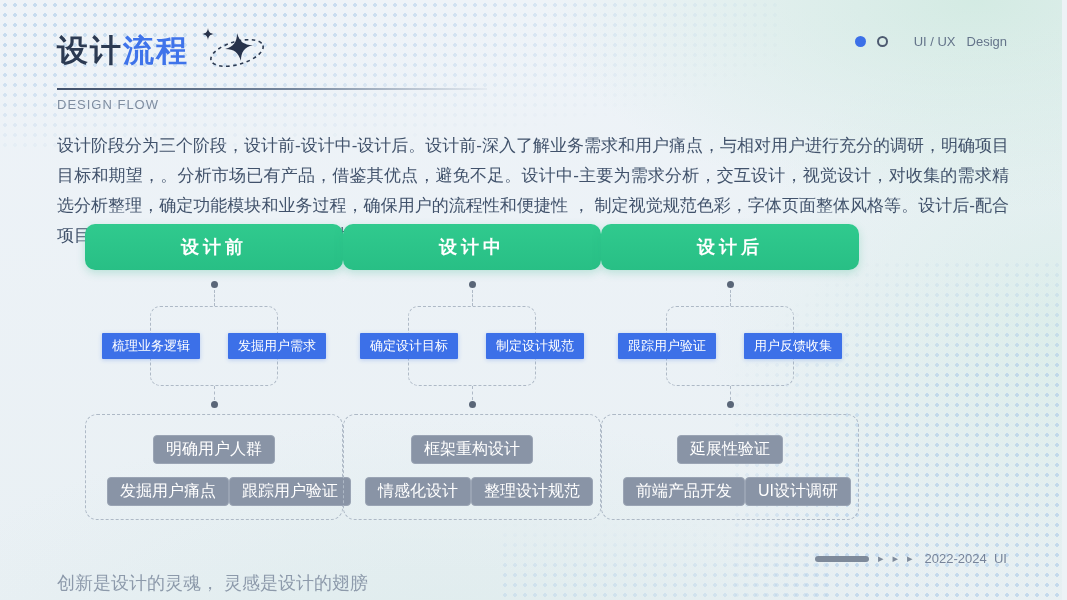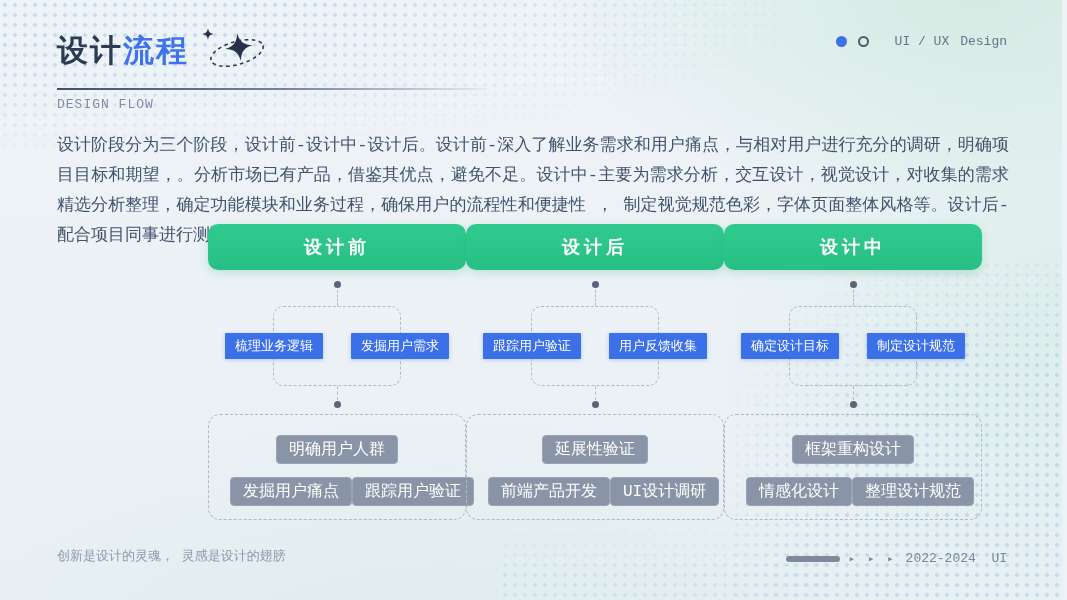--- a/index.html
+++ b/index.html
@@ -9,21 +9,20 @@
     color:#41526b;
     background:#edf2f6;
   }
   .slide{
     position:relative; width:1062px; height:600px; overflow:hidden;
     background:
       radial-gradient(620px 300px at 92% 0%,   rgba(190,228,210,0.55), transparent 70%),
       radial-gradient(520px 420px at 102% 55%, rgba(196,231,217,0.40), transparent 72%),
       radial-gradient(760px 320px at 42% 108%, rgba(203,228,223,0.35), transparent 72%),
       linear-gradient(180deg,#eef3f8 0%,#e9f0f4 100%);
-    font-family: Liberation Mono, monospace;
   }
   
   .dots{
     position:absolute; z-index:0;
     background-image:radial-gradient(circle, rgba(168,200,231,0.55) 1.7px, transparent 1.8px);
     background-size:10px 10px;
   }
   .dots-tl{ left:0; top:0; width:780px; height:150px;
     -webkit-mask-image:radial-gradient(ellipse at 0% 0%, #000 28%, transparent 78%);
             mask-image:radial-gradient(ellipse at 0% 0%, #000 28%, transparent 78%); }
@@ -48,21 +47,21 @@
   .c-dot{ width:11px; height:11px; border-radius:50%; background:#3c70e8; }
   .c-ring{ width:11px; height:11px; border-radius:50%; border:2px solid #4d5a70; }
   .c-gap{ width:4px; }
 
   
   .intro{ position:absolute; left:57px; top:131px; width:952px;
     font-size:17px; line-height:30px; text-align:justify; color:#41526b; }
 
   
   .columns{ position:absolute; left:85px; top:224px; width:897px;
-    display:flex; justify-content:flex-end; }
+    display:flex; justify-content:flex-start; }
   .column{ width:258px; display:flex; flex-direction:column; align-items:center; }
   .col-header{ width:100%; height:46px; border-radius:10px;
     background:linear-gradient(180deg,#30ca8e,#28bf85);
     box-shadow:0 3px 8px rgba(40,180,130,0.25);
     color:#fff; font-size:18px; font-weight:bold; letter-spacing:4px;
     display:flex; align-items:center; justify-content:center; }
   .cdot{ width:7px; height:7px; border-radius:50%; background:#5a6678; }
   .cdot.d1{ margin-top:11px; }
   .cdot.d2{ margin-top:1px; }
   .vline{ width:0; border-left:1.5px dashed #aeb9c6; }
@@ -76,21 +75,21 @@
   .btag.right{ left:100%; transform:translate(-50%,-50%); }
   .big-box{ margin-top:6px; width:100%; height:106px; border:1.5px dashed #aeb9c6;
     border-radius:12px; position:relative; }
   .gtag{ background:#8994a6; border:1px solid #9aa4b4; color:#fff; font-size:16px;
     padding:3px 12px; border-radius:4px; white-space:nowrap; }
   .gtag-top{ position:absolute; top:20px; left:50%; transform:translateX(-50%); }
   .gtag-row{ position:absolute; top:62px; left:0; right:0;
     display:flex; justify-content:space-between; padding:0 21px; }
 
   
-  .footer-left{ position:absolute; left:57px; top:547px; font-size:13px; color:#8d9aab; }
+  .footer-left{ position:absolute; left:57px; top:571px; font-size:18px; color:#8d9aab; }
   .footer-right{ position:absolute; right:55px; top:551px; display:flex; align-items:center; gap:9px;
     font-size:13px; color:#77849a; }
   .f-bar{ width:54px; height:6px; border-radius:3px; background:#7e8a9a; }
   .f-arrows{ font-size:11px; letter-spacing:3px; color:#7e8a9a; }
   .f-date{ white-space:pre; }
 </style>
 </head>
 <body>
 
 <div class="slide">
@@ -136,57 +135,57 @@
         <div class="big-box">
           <span class="gtag gtag-top">明确用户人群</span>
           <div class="gtag-row">
             <span class="gtag">发掘用户痛点</span>
             <span class="gtag">跟踪用户验证</span>
           </div>
         </div>
       </div>
 
       <div class="column">
+        <div class="col-header">设计中</div>
+        <div class="cdot d1"></div>
+        <div class="vline vl1"></div>
+        <div class="mid-rect">
+          <span class="btag left">确定设计目标</span>
+          <span class="btag right">制定设计规范</span>
+        </div>
+        <div class="vline vl2"></div>
+        <div class="cdot d2"></div>
+        <div class="big-box">
+          <span class="gtag gtag-top">框架重构设计</span>
+          <div class="gtag-row">
+            <span class="gtag">情感化设计</span>
+            <span class="gtag">整理设计规范</span>
+          </div>
+        </div>
+      </div>
+
+      <div class="column">
         <div class="col-header">设计后</div>
         <div class="cdot d1"></div>
         <div class="vline vl1"></div>
         <div class="mid-rect">
           <span class="btag left">跟踪用户验证</span>
           <span class="btag right">用户反馈收集</span>
         </div>
         <div class="vline vl2"></div>
         <div class="cdot d2"></div>
         <div class="big-box">
           <span class="gtag gtag-top">延展性验证</span>
           <div class="gtag-row">
             <span class="gtag">前端产品开发</span>
             <span class="gtag">UI设计调研</span>
           </div>
         </div>
       </div>
 
-      <div class="column">
-        <div class="col-header">设计中</div>
-        <div class="cdot d1"></div>
-        <div class="vline vl1"></div>
-        <div class="mid-rect">
-          <span class="btag left">确定设计目标</span>
-          <span class="btag right">制定设计规范</span>
-        </div>
-        <div class="vline vl2"></div>
-        <div class="cdot d2"></div>
-        <div class="big-box">
-          <span class="gtag gtag-top">框架重构设计</span>
-          <div class="gtag-row">
-            <span class="gtag">情感化设计</span>
-            <span class="gtag">整理设计规范</span>
-          </div>
-        </div>
-      </div>
-
     </div>
 
     <div class="footer-left">创新是设计的灵魂， 灵感是设计的翅膀</div>
     <div class="footer-right">
       <span class="f-bar"></span>
       <span class="f-arrows">▸ ▸ ▸</span>
       <span class="f-date">2022-2024  UI</span>
     </div>
   </div>
 </div>

